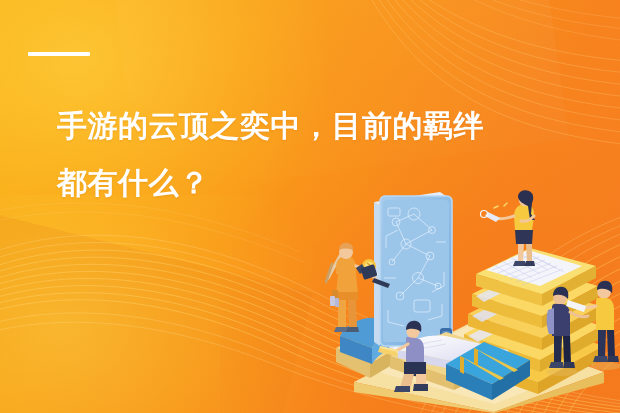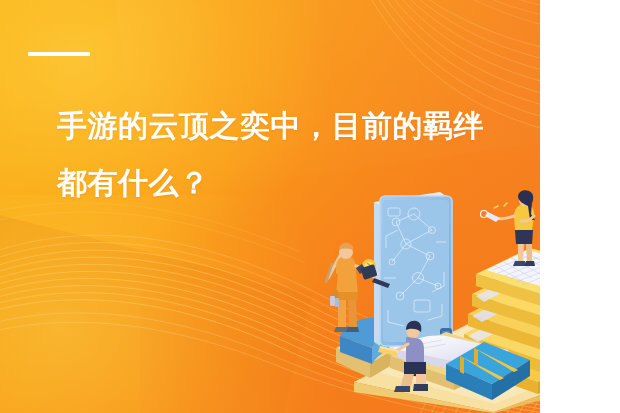--- a/index.html
+++ b/index.html
@@ -7,21 +7,21 @@
     margin: 0;
     padding: 0;
     background: #ffffff;
   }
   body {
     font-family: "Liberation Sans", "DejaVu Sans", sans-serif;
   }
 
   .cover {
     position: relative;
-    width: 540px;
+    width: 620px;
     height: 413px;
     overflow: hidden;
     background: #F7971E;
   }
 
   
   .bg-base {
     position: absolute;
     inset: 0;
     background: linear-gradient(118deg,

